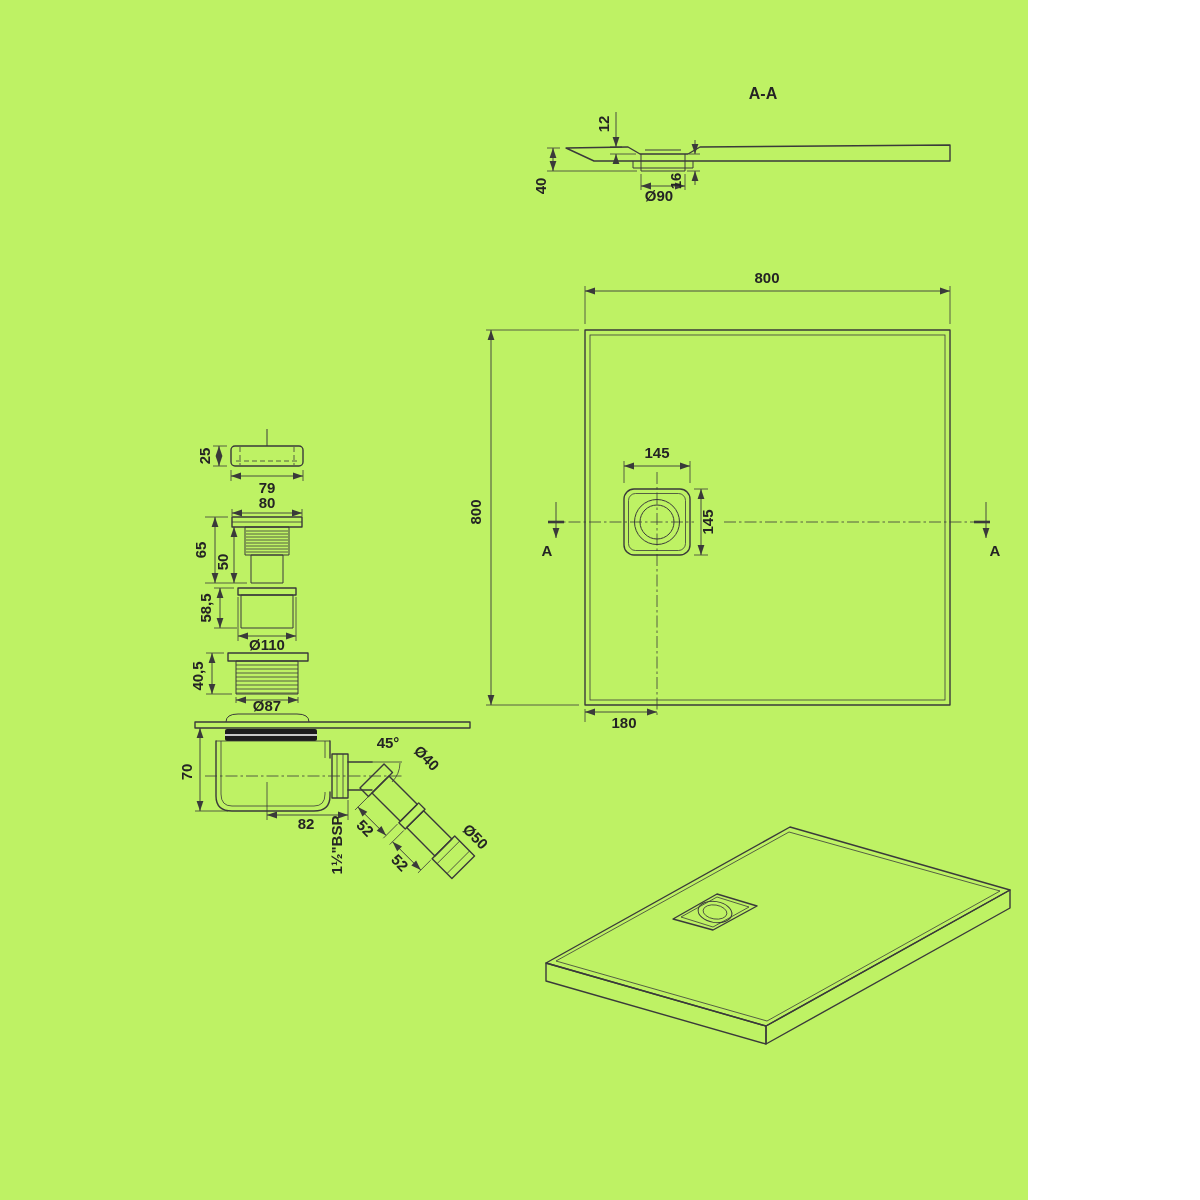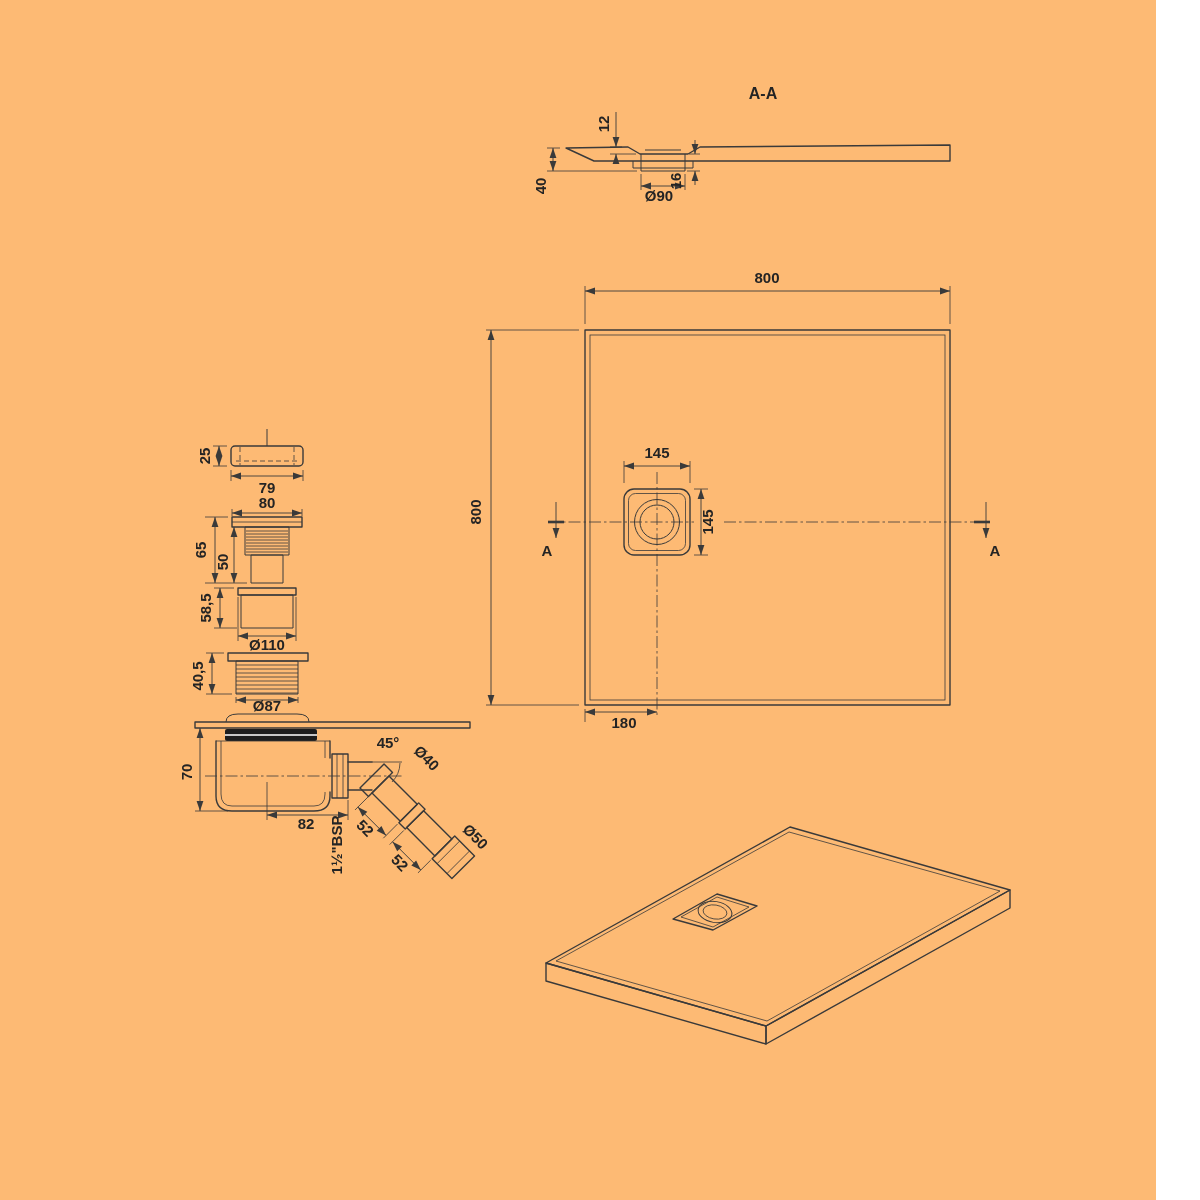--- a/index.html
+++ b/index.html
@@ -1,16 +1,16 @@
 <!DOCTYPE html>
 <html><head>
 <meta charset="utf-8">
 <style>
   html,body{margin:0;padding:0;background:#ffffff;}
-  .stage{position:relative;width:1156px;height:1200px;background:#fdba74;overflow:hidden;}
+  .stage{position:relative;width:1028px;height:1200px;background:#bef264;overflow:hidden;}
   svg{position:absolute;left:0;top:0;}
   .obj{fill:none;stroke:#3a3a3a;stroke-width:1.4;stroke-linejoin:round;stroke-linecap:round;}
   .obj2{fill:none;stroke:#3a3a3a;stroke-width:1;stroke-linejoin:round;}
   .thin{fill:none;stroke:#3a3a3a;stroke-width:0.8;}
   .dash{stroke-dasharray:5 3;}
   .ext{stroke:#3a3a3a;stroke-width:0.8;fill:none;}
   .dim{stroke:#3a3a3a;stroke-width:0.9;fill:none;}
   .cl{fill:none;stroke:#3a3a3a;stroke-width:0.8;stroke-dasharray:12 3 2.5 3;}
   .tick{stroke:#3a3a3a;stroke-width:2.6;}
   .gasket{fill:#1c1c1c;stroke:none;}

